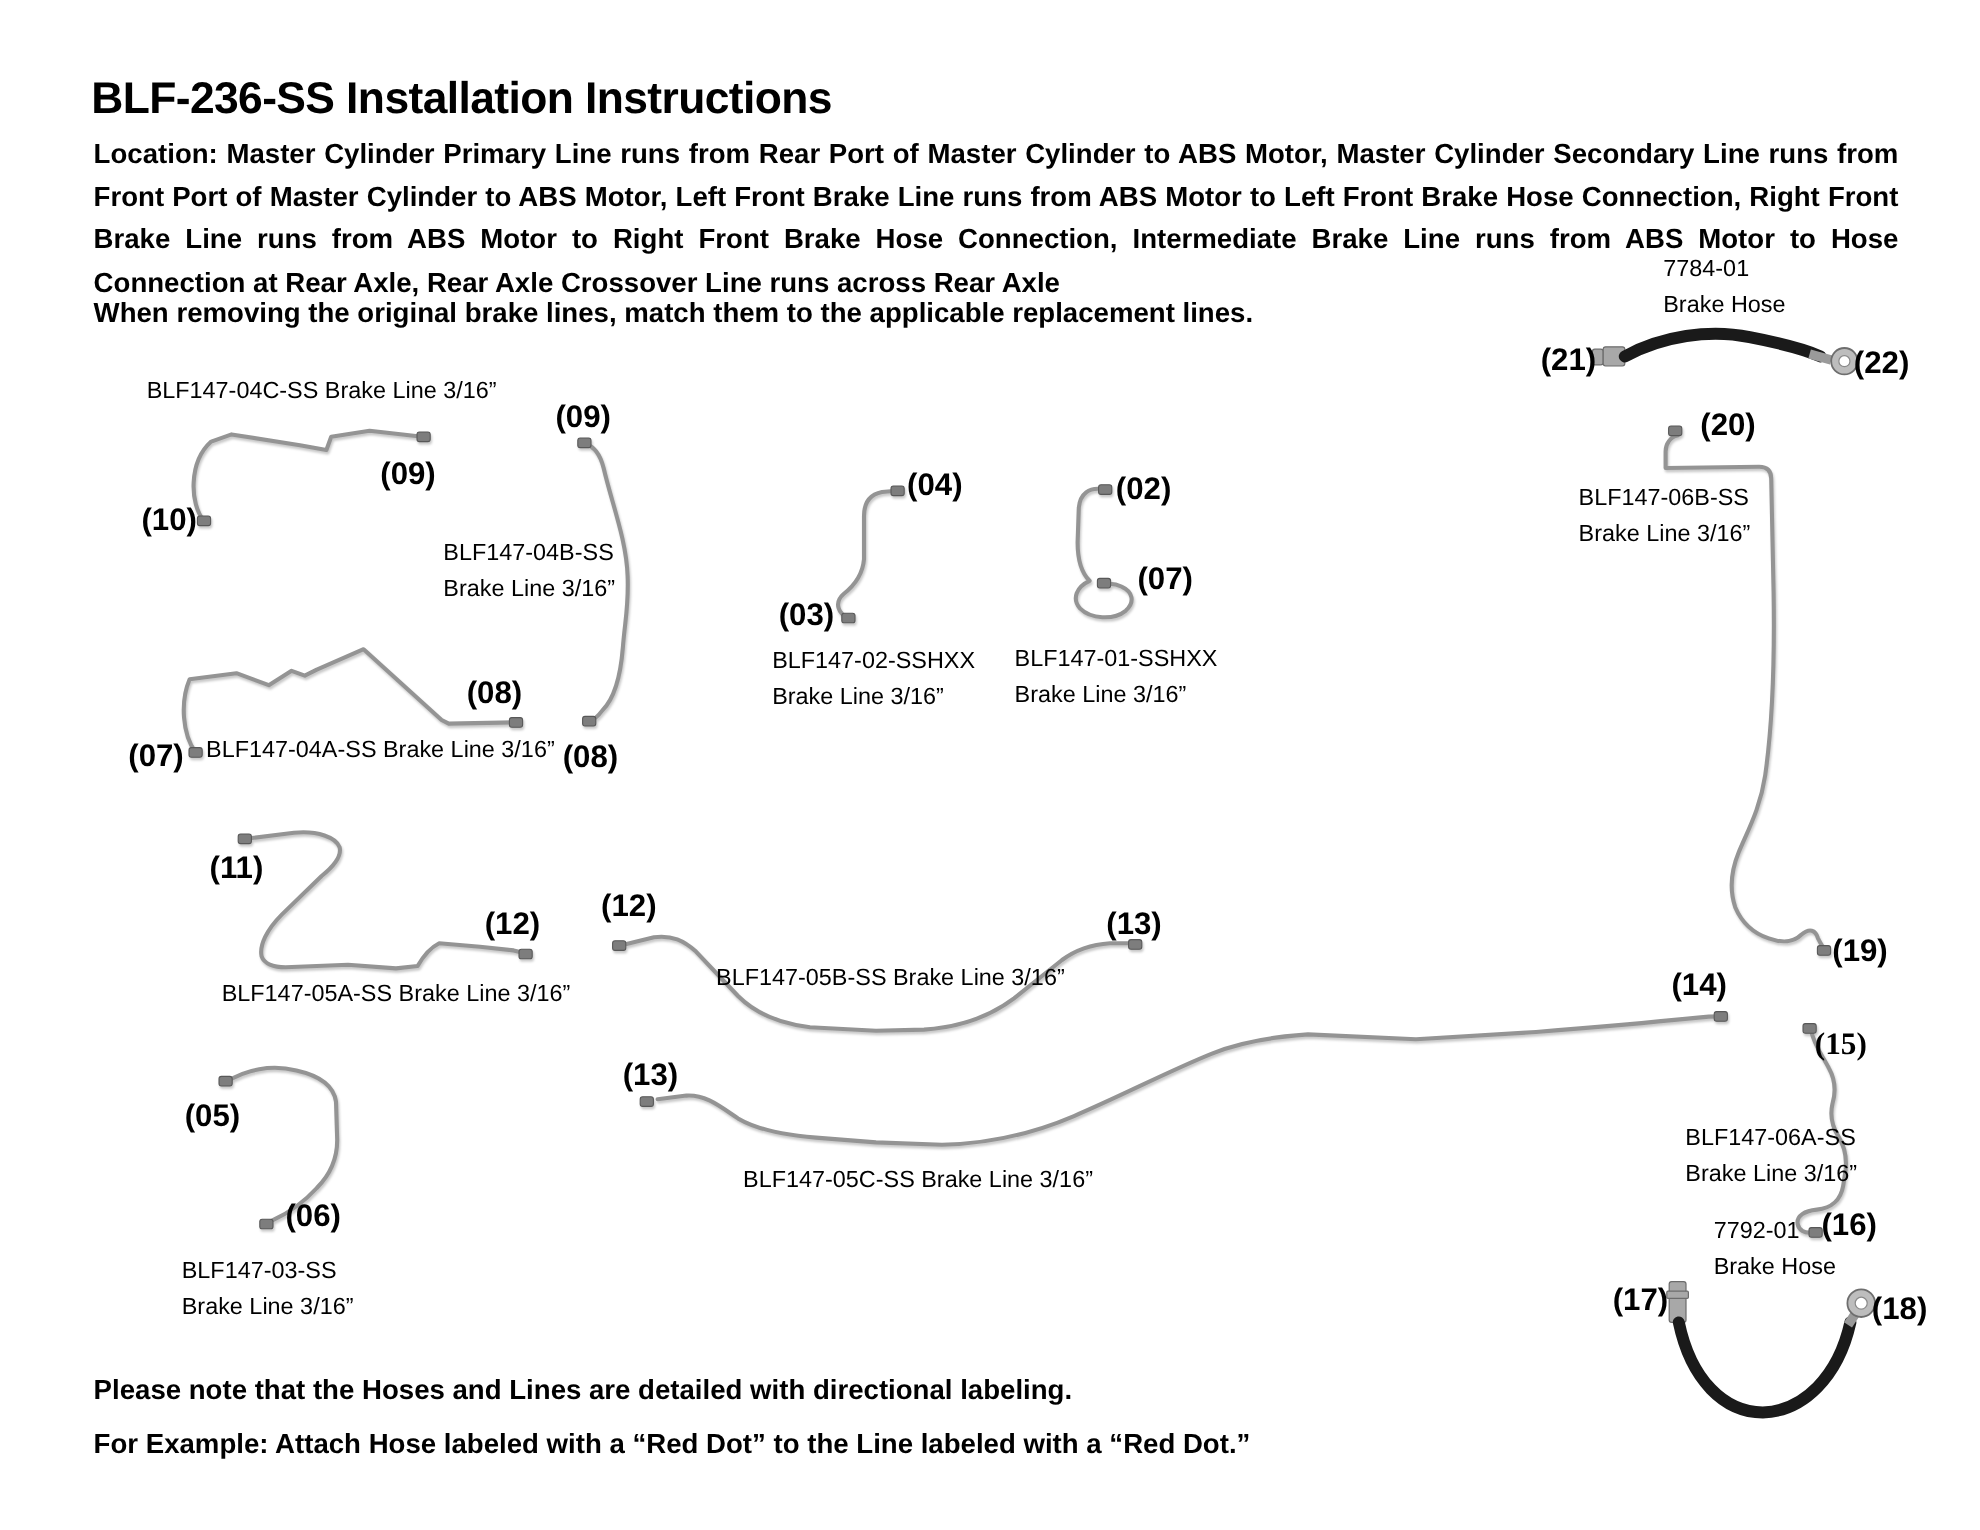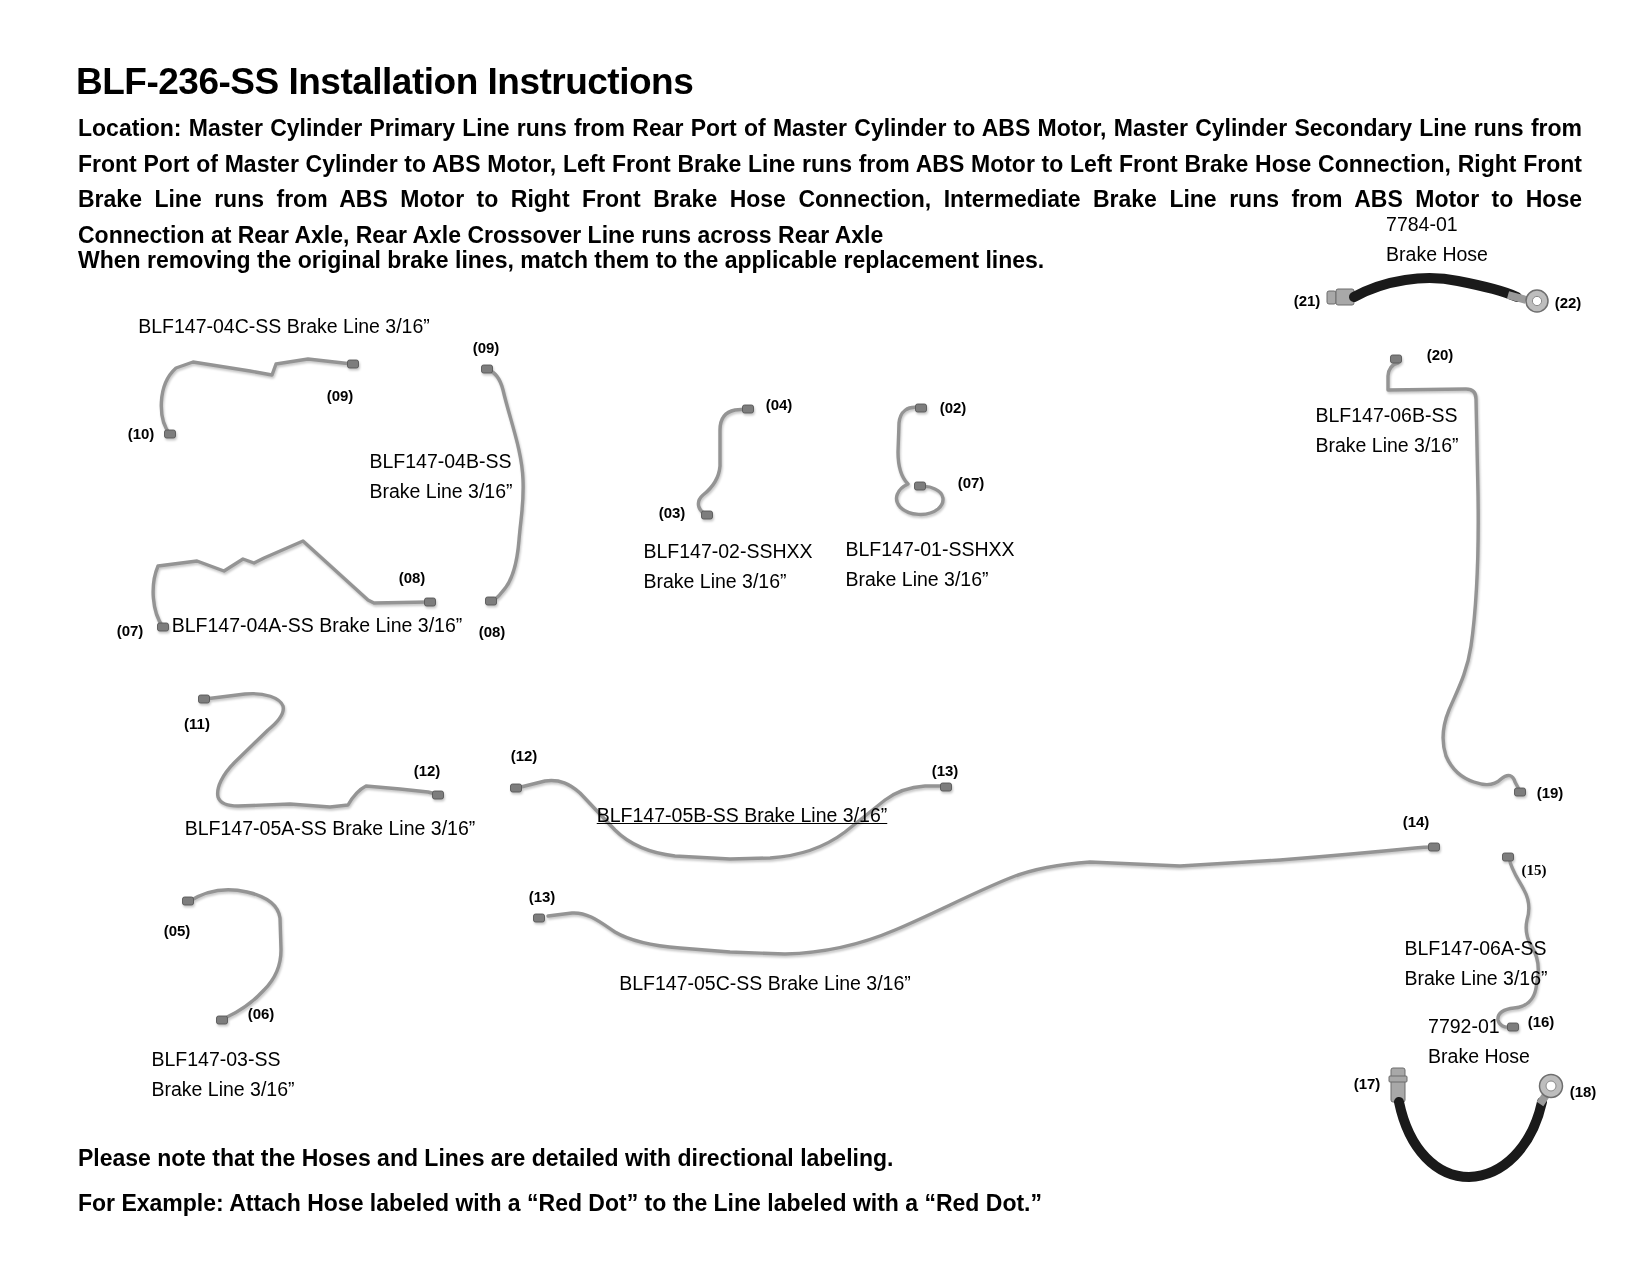--- a/index.html
+++ b/index.html
@@ -16,21 +16,21 @@
     position:absolute;left:78px;top:88px;width:1504px;
     font-size:23px;font-weight:700;line-height:35.5px;
     text-align:justify;text-justify:inter-word;
   }
   .note{
     position:absolute;left:78px;
     font-size:23px;font-weight:700;white-space:nowrap;
   }
   .co{
     position:absolute;transform:translate(-50%,-50%);
-    font-size:15px;font-weight:700;white-space:nowrap;
+    font-size:26px;font-weight:700;white-space:nowrap;
   }
   .pl{
     position:absolute;transform:translate(-50%,-50%);
     font-size:19.5px;font-weight:400;text-align:left;line-height:30px;white-space:nowrap;
   }
   .pl span{display:block;}
   .pl span:empty{display:none;}
   svg.diagram{position:absolute;left:0;top:0;}
   .tube{fill:none;stroke:#949494;stroke-width:3.4;stroke-linecap:round;stroke-linejoin:round;}
   .tubegrp{filter:drop-shadow(1px 2px 1px rgba(0,0,0,0.22));}
@@ -137,21 +137,21 @@
 
 <div class="note" style="top:247px;">When removing the original brake lines, match them to the applicable replacement lines.</div>
 
 <div class="note" style="top:1145px;">Please note that the Hoses and Lines are detailed with directional labeling.</div>
 <div class="note" style="top:1190px;">For Example: Attach Hose labeled with a “Red Dot” to the Line labeled with a “Red Dot.”</div>
 
 <div class="pl" style="left:1437px;top:239px;">
   <span>7784-01</span>
     <span>Brake Hose</span>
 </div>
-<div class="pl" style="left:284px;top:326px;">
+<div class="pl" style="left:268px;top:326px;">
   <span>BLF147-04C-SS Brake Line 3/16”</span>
 </div>
 <div class="pl" style="left:441px;top:476px;">
   <span>BLF147-04B-SS</span>
     <span>Brake Line 3/16”</span>
 </div>
 <div class="pl" style="left:1387px;top:430px;">
   <span>BLF147-06B-SS</span>
     <span>Brake Line 3/16”</span>
 </div>
@@ -162,21 +162,21 @@
 <div class="pl" style="left:930px;top:564px;">
   <span>BLF147-01-SSHXX</span>
     <span>Brake Line 3/16”</span>
 </div>
 <div class="pl" style="left:317px;top:625px;">
   <span>BLF147-04A-SS Brake Line 3/16”</span>
 </div>
 <div class="pl" style="left:330px;top:828px;">
   <span>BLF147-05A-SS Brake Line 3/16”</span>
 </div>
-<div class="pl" style="left:742px;top:815px;text-decoration:underline;">
+<div class="pl" style="left:742px;top:815px;">
   <span>BLF147-05B-SS Brake Line 3/16”</span>
 </div>
 <div class="pl" style="left:765px;top:983px;">
   <span>BLF147-05C-SS Brake Line 3/16”</span>
 </div>
 <div class="pl" style="left:1476px;top:963px;">
   <span>BLF147-06A-SS</span>
     <span>Brake Line 3/16”</span>
 </div>
 <div class="pl" style="left:223px;top:1074px;">

